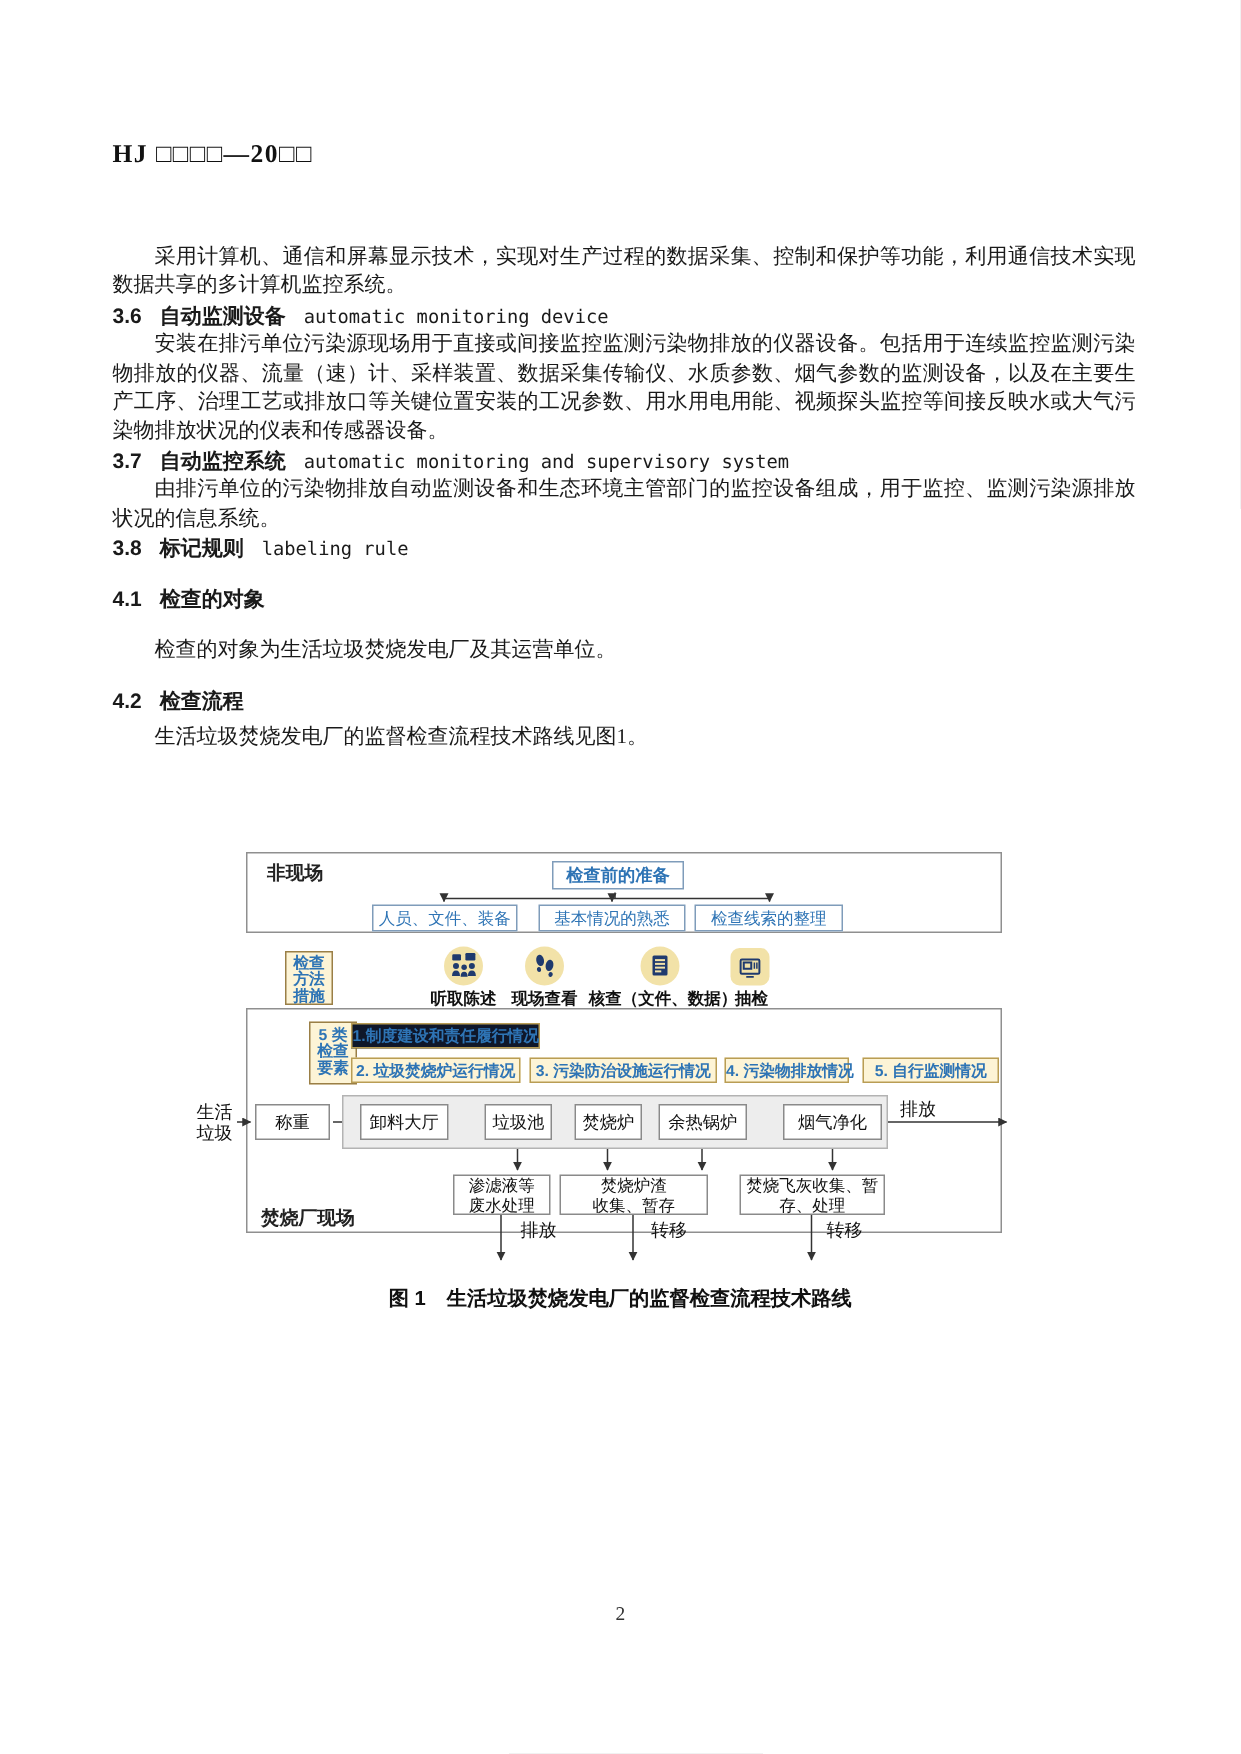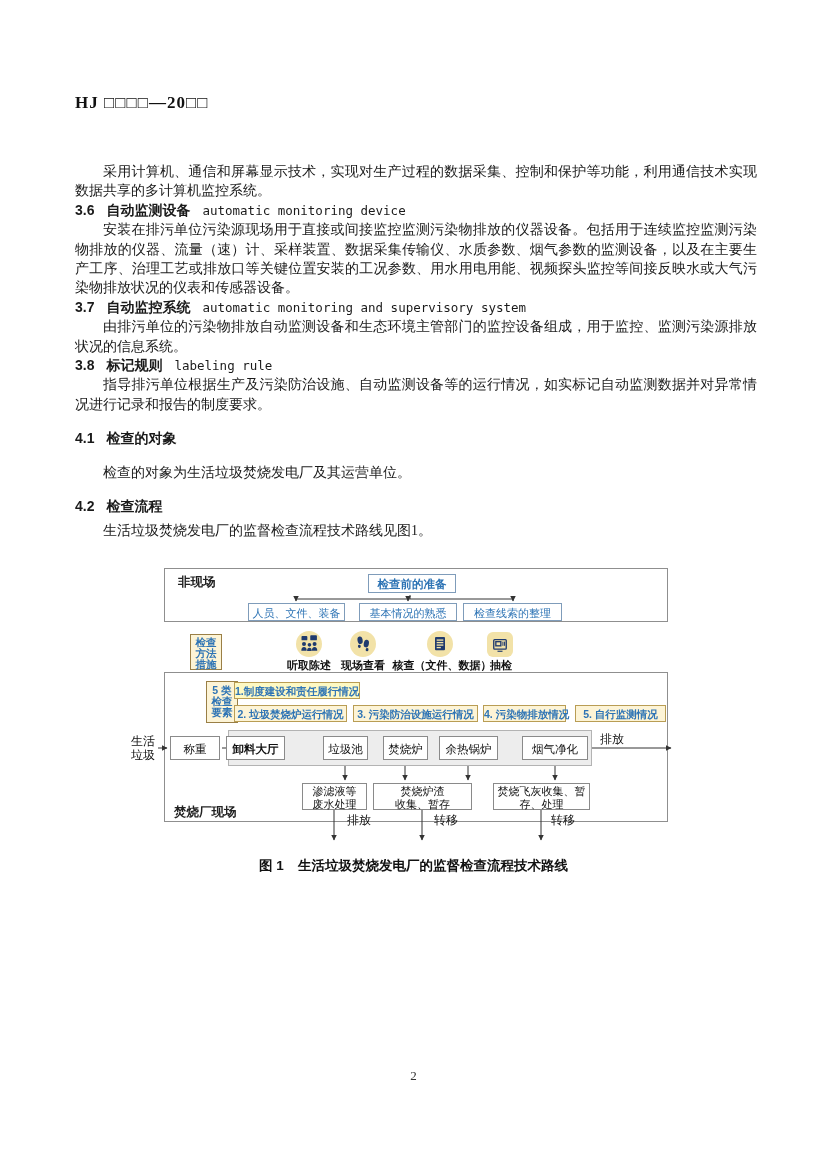--- a/index.html
+++ b/index.html
@@ -60,21 +60,20 @@
 
   <div class="doc-header">HJ □□□□—20□□</div>
 
   <div class="bodytext">
     <p>采用计算机、通信和屏幕显示技术，实现对生产过程的数据采集、控制和保护等功能，利用通信技术实现数据共享的多计算机监控系统。</p>
     <h3 class="sec-h"><span class="num">3.6</span><span>自动监测设备</span><span class="en">automatic monitoring device</span></h3>
     <p>安装在排污单位污染源现场用于直接或间接监控监测污染物排放的仪器设备。包括用于连续监控监测污染物排放的仪器、流量（速）计、采样装置、数据采集传输仪、水质参数、烟气参数的监测设备，以及在主要生产工序、治理工艺或排放口等关键位置安装的工况参数、用水用电用能、视频探头监控等间接反映水或大气污染物排放状况的仪表和传感器设备。</p>
     <h3 class="sec-h"><span class="num">3.7</span><span>自动监控系统</span><span class="en">automatic monitoring and supervisory system</span></h3>
     <p>由排污单位的污染物排放自动监测设备和生态环境主管部门的监控设备组成，用于监控、监测污染源排放状况的信息系统。</p>
     <h3 class="sec-h"><span class="num">3.8</span><span>标记规则</span><span class="en">labeling rule</span></h3>
-    <p>指导排污单位根据生产及污染防治设施、自动监测设备等的运行情况，如实标记自动监测数据并对异常情况进行记录和报告的制度要求。</p>
 
     <h3 class="sec-h h-l2"><span class="num">4.1</span><span>检查的对象</span></h3>
     <p class="p-sp">检查的对象为生活垃圾焚烧发电厂及其运营单位。</p>
     <h3 class="sec-h h-l2"><span class="num">4.2</span><span>检查流程</span></h3>
     <p class="p-tight">生活垃圾焚烧发电厂的监督检查流程技术路线见图1。</p>
   </div>
 
   <div class="diagram">
 
     <svg class="connectors" width="700" height="285">
@@ -175,34 +174,34 @@
     <div class="abs icon-label" style="left:415px;top:90px;width:32px;">抽检</div>
 
     <div class="abs container-box" style="left:94px;top:104px;width:504px;height:150px;"></div>
     <div class="abs zone-label" style="left:104px;top:236px;">焚烧厂现场</div>
 
     <div class="abs yellow-tag" style="left:120px;top:113px;width:32px;height:42px;padding-top:3px;margin-left:16px;">
       <span>5 类</span>
       <span>检查</span>
       <span>要素</span>
     </div>
-    <div class="abs elem-box" style="left:164px;top:114px;width:126px;height:17px;line-height:17px;background:#fef9c3;">1.制度建设和责任履行情况</div>
+    <div class="abs elem-box" style="left:164px;top:114px;width:126px;height:17px;line-height:17px;background:#0f172a;">1.制度建设和责任履行情况</div>
     <div class="abs elem-box" style="left:164px;top:137px;width:113px;height:17px;line-height:17px;background:#fdf4d6;">2. 垃圾焚烧炉运行情况</div>
     <div class="abs elem-box" style="left:283px;top:137px;width:125px;height:17px;line-height:17px;background:#fdf4d6;">3. 污染防治设施运行情况</div>
     <div class="abs elem-box" style="left:413px;top:137px;width:83px;height:17px;line-height:17px;background:#fdf4d6;">4. 污染物排放情况</div>
     <div class="abs elem-box" style="left:505px;top:137px;width:91px;height:17px;line-height:17px;background:#fdf4d6;">5. 自行监测情况</div>
 
     <div class="abs small-label" style="left:58px;top:166px;width:30px;text-align:center;line-height:14px;">
       <span style="display:block;">生活</span>
       <span style="display:block;">垃圾</span>
     </div>
     <div class="abs flow-box" style="left:100px;top:168px;width:50px;height:24px;line-height:24px;font-size:11.5px;">称重</div>
 
     <div class="abs shaded" style="left:158px;top:162px;width:364px;height:36px;"></div>
-    <div class="abs flow-box" style="left:156px;top:168px;width:59px;height:24px;line-height:24px;font-size:11.5px;font-weight:bold;">卸料大厅</div>
+    <div class="abs flow-box" style="left:170px;top:168px;width:59px;height:24px;line-height:24px;font-size:11.5px;">卸料大厅</div>
     <div class="abs flow-box" style="left:253px;top:168px;width:45px;height:24px;line-height:24px;font-size:11.5px;">垃圾池</div>
     <div class="abs flow-box" style="left:313px;top:168px;width:45px;height:24px;line-height:24px;font-size:11.5px;">焚烧炉</div>
     <div class="abs flow-box" style="left:369px;top:168px;width:59px;height:24px;line-height:24px;font-size:11.5px;">余热锅炉</div>
     <div class="abs flow-box" style="left:452px;top:168px;width:66px;height:24px;line-height:24px;font-size:11.5px;">烟气净化</div>
     <div class="abs small-label" style="left:530px;top:163px;">排放</div>
 
     <div class="abs flow-box two-line" style="left:232px;top:215px;width:65px;height:27px;">
       <span style="display:block;">渗滤液等</span>
       <span style="display:block;">废水处理</span>
     </div>

